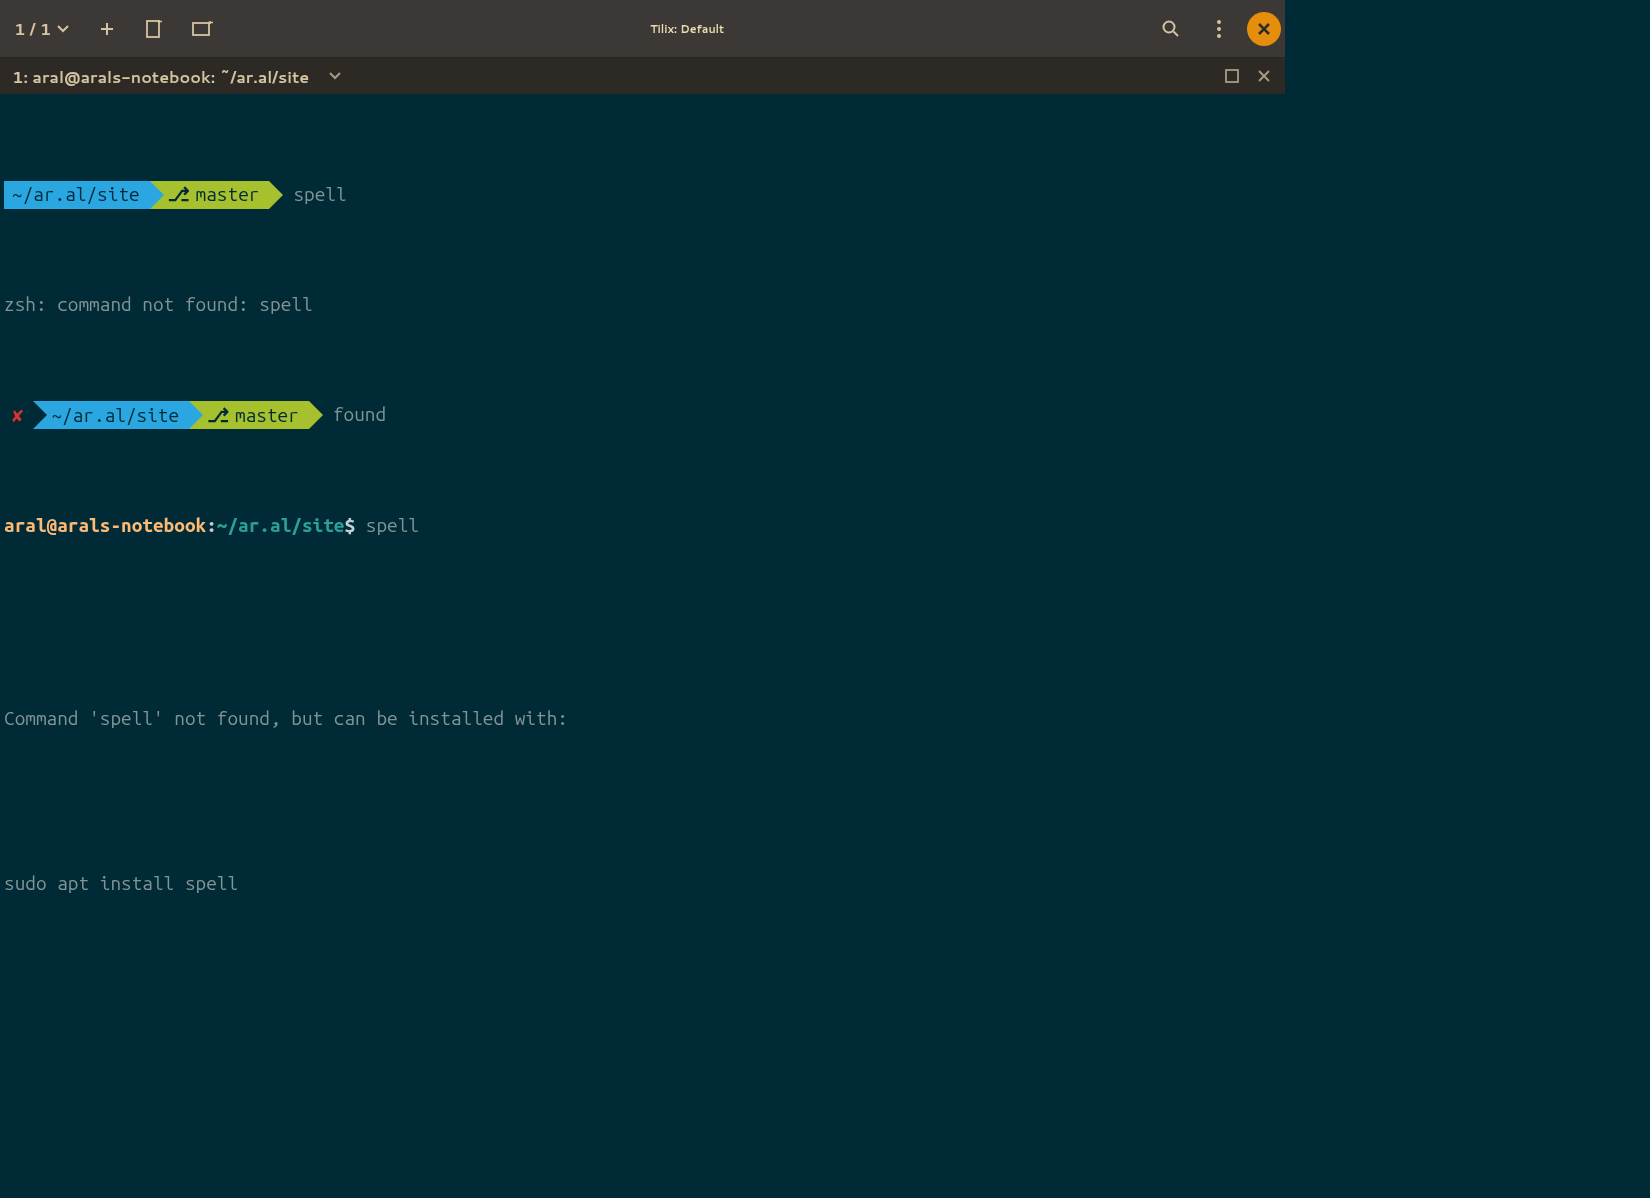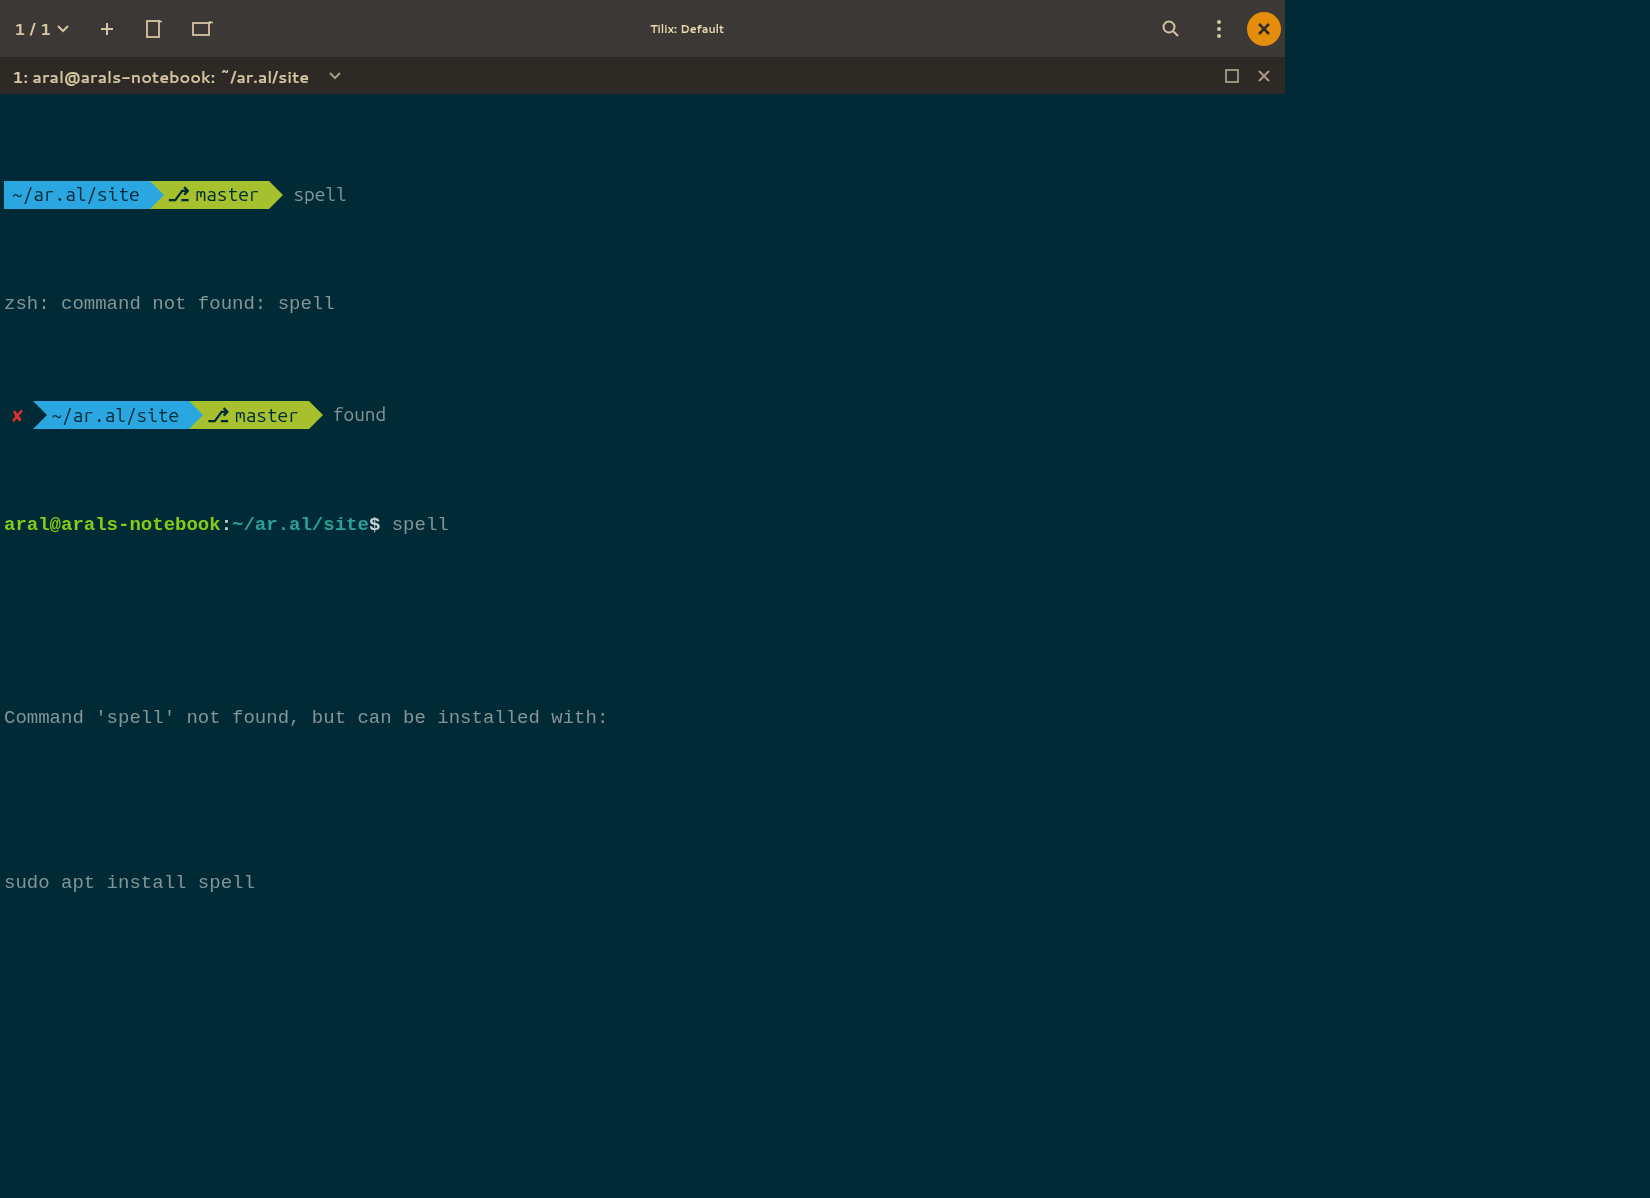--- a/index.html
+++ b/index.html
@@ -126,24 +126,24 @@
       border-bottom: 14px solid transparent;
       z-index: 2;
     }
     .seg-teal { background: #002b36; color: #fff; }
     .seg-teal .arrow-right { border-left: 14px solid #002b36; }
     .seg-blue { background: #2aa6e0; color: #002b36; }
     .seg-blue .arrow-right { border-left: 14px solid #2aa6e0; }
     .seg-olive { background: #a6c02e; color: #002b36; }
     .seg-olive .arrow-right { border-left: 14px solid #a6c02e; }
     .text-plain { color: #839496; padding-left: 24px; }
-    .text-line { color: #839496; font-family: Liberation Mono, monospace; }
+    .text-line { color: #839496; }
     .text-bold { color: #c5d0d3; font-weight: bold; }
     .text-cyan { color: #2aa198; font-weight: bold; }
-    .text-green { color: #84cc16; font-weight: bold; }
+    .text-green { color: #fdba74; font-weight: bold; }
     .red-x { color: #dc322f; font-weight: bold; }
     .git-icon {
       display: inline-block;
       margin-right: 6px;
       font-weight: bold;
     }
     svg { display: block; }
   </style>
 </head>
 <body>

